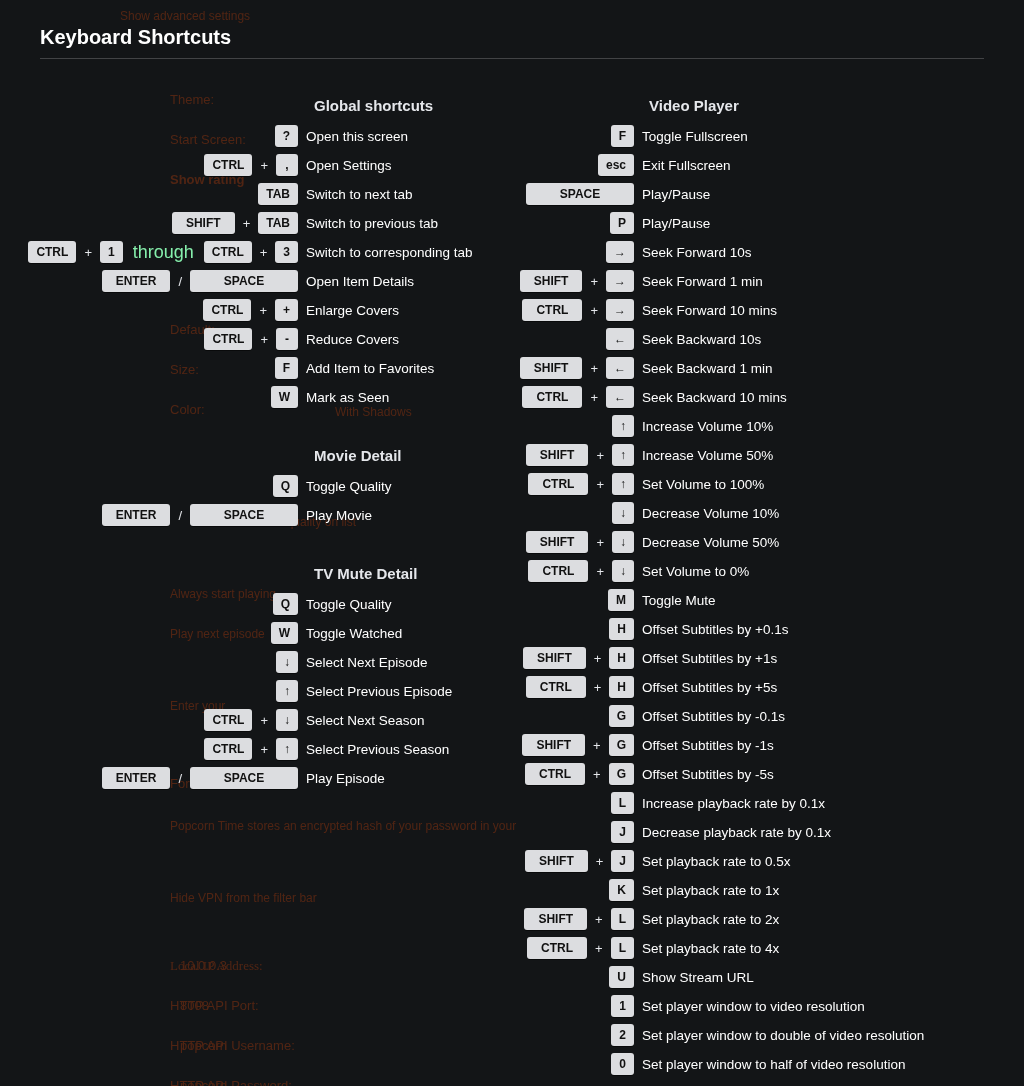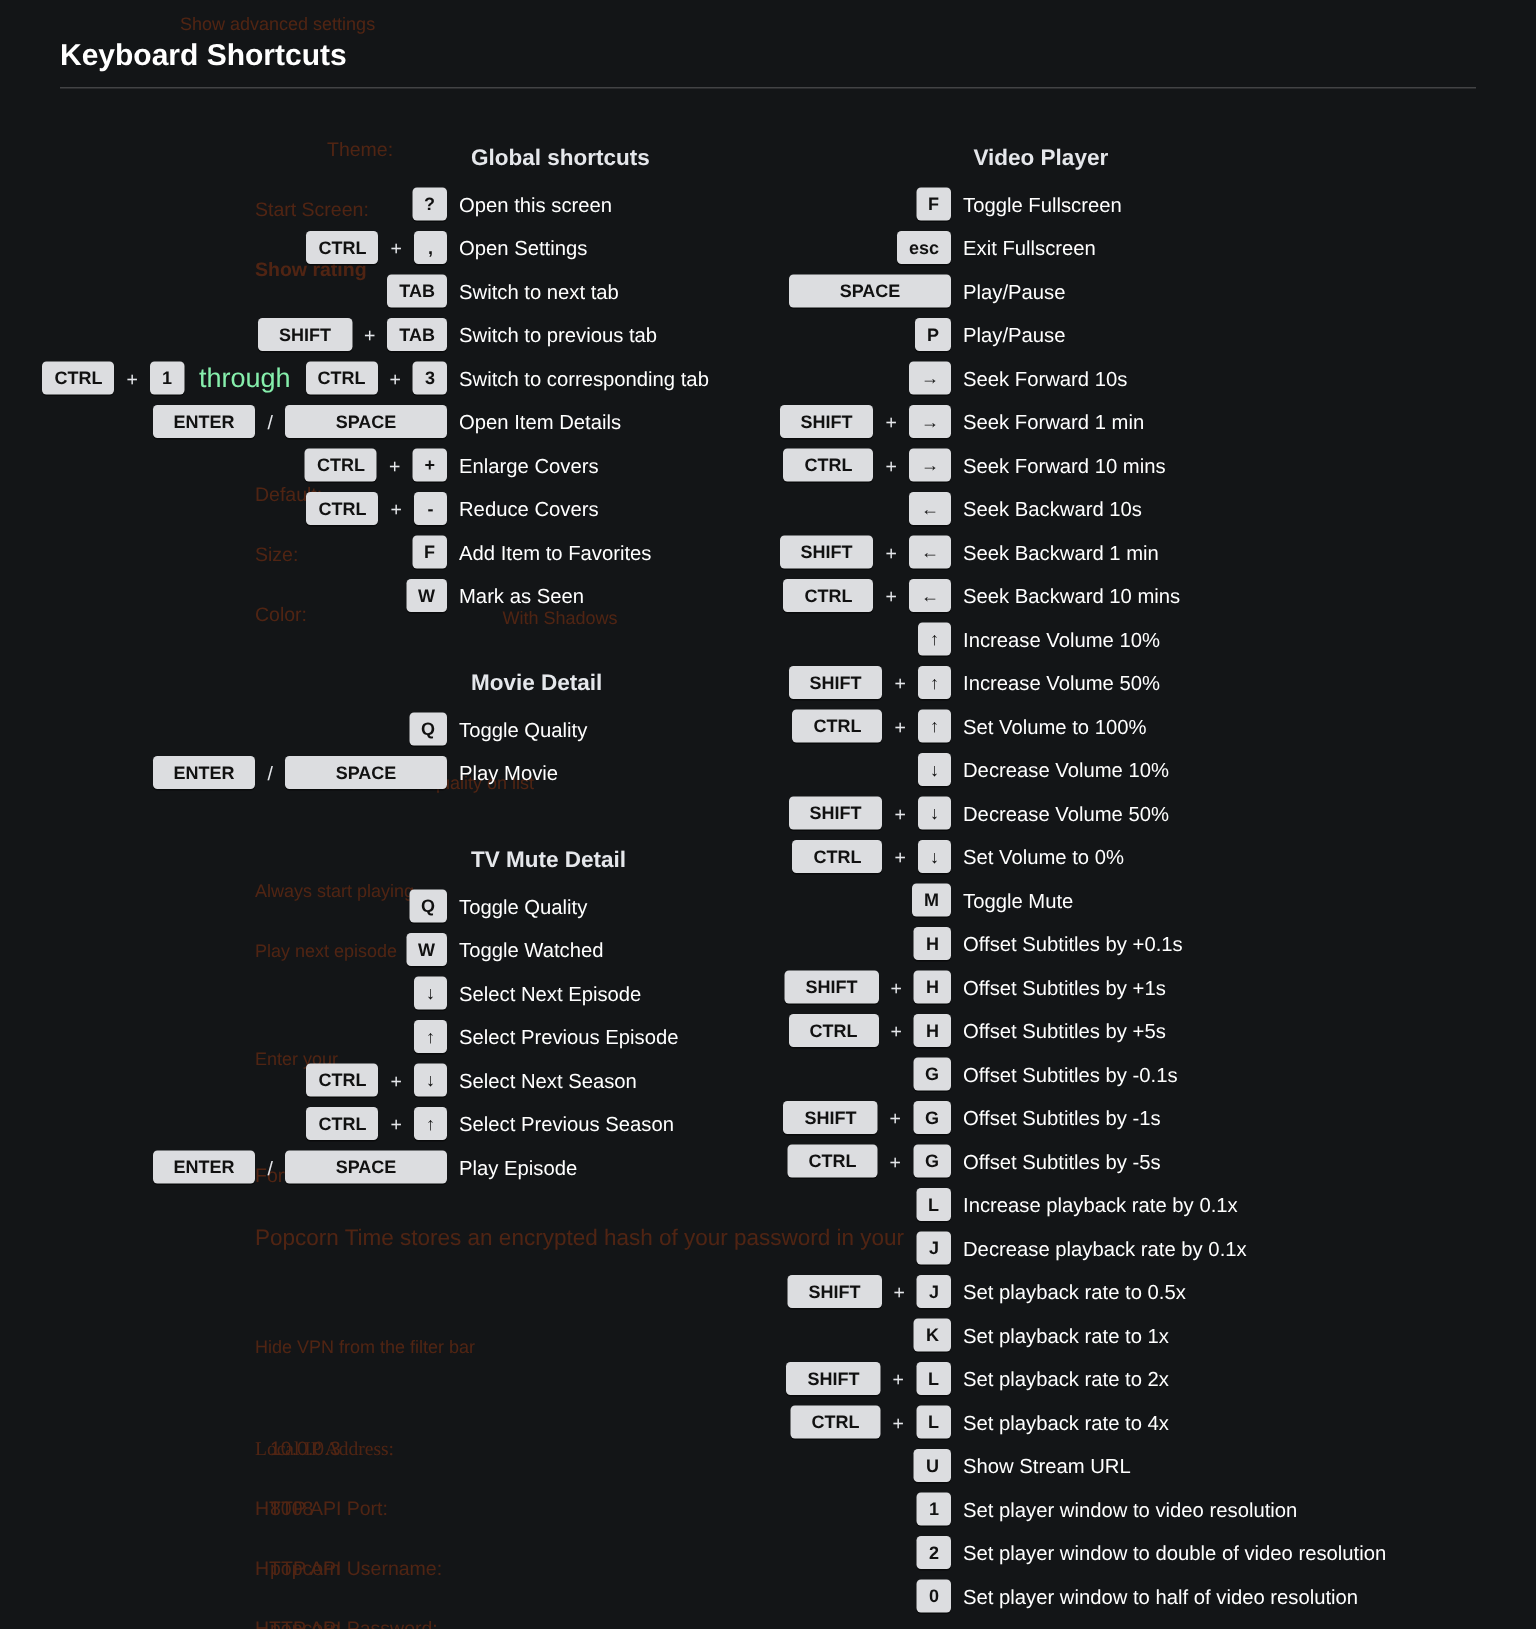--- a/index.html
+++ b/index.html
@@ -103,36 +103,36 @@
     font-size: 18px;
     padding: 0 4px;
   }
 </style>
 </head>
 <body>
 
 <div class="bg-dim">
 
   <div style="position:absolute;left:120px;top:-4px;font-size:12px;">Show advanced settings</div>
-  <div style="position:absolute;top:80px;margin-left:48px;">Theme:</div>
+  <div style="position:absolute;top:80px;">Theme:</div>
   <div style="position:absolute;top:120px;">Start Screen:</div>
   <div style="position:absolute;top:160px;font-weight:bold;">Show rating</div>
 
   <div style="position:absolute;top:310px;">Default:</div>
   <div style="position:absolute;top:350px;">Size:</div>
   <div style="position:absolute;top:390px;">Color:</div>
   <div style="position:absolute;left:290px;top:392px;font-size:12px;margin-left:45px;">With Shadows</div>
 
   <div style="position:absolute;top:502px;font-size:12px;margin-left:48px;">Show movie quality on list</div>
 
   <div style="position:absolute;top:574px;font-size:12px;">Always start playing</div>
   <div style="position:absolute;top:614px;font-size:12px;">Play next episode</div>
   <div style="position:absolute;top:686px;font-size:12px;">Enter your</div>
   <div style="position:absolute;top:764px;">Forward:</div>
-  <div style="position:absolute;top:806px;font-size:15px;">Popcorn Time stores an encrypted hash of your password in your</div>
+  <div style="position:absolute;top:806px;font-size:12px;">Popcorn Time stores an encrypted hash of your password in your</div>
   <div style="position:absolute;top:878px;font-size:12px;">Hide VPN from the filter bar</div>
 
   <div style="position:absolute;top:946px;font-family:Liberation Serif, serif;">Local IP Address:</div>
   <div style="position:absolute;left:180px;top:946px;">10.0.0.3</div>
   <div style="position:absolute;top:986px;">HTTP API Port:</div>
   <div style="position:absolute;left:180px;top:986px;">8008</div>
   <div style="position:absolute;top:1026px;">HTTP API Username:</div>
   <div style="position:absolute;left:180px;top:1026px;">popcorn</div>
   <div style="position:absolute;top:1066px;">HTTP API Password:</div>
   <div style="position:absolute;left:180px;top:1066px;">popcorn</div>

